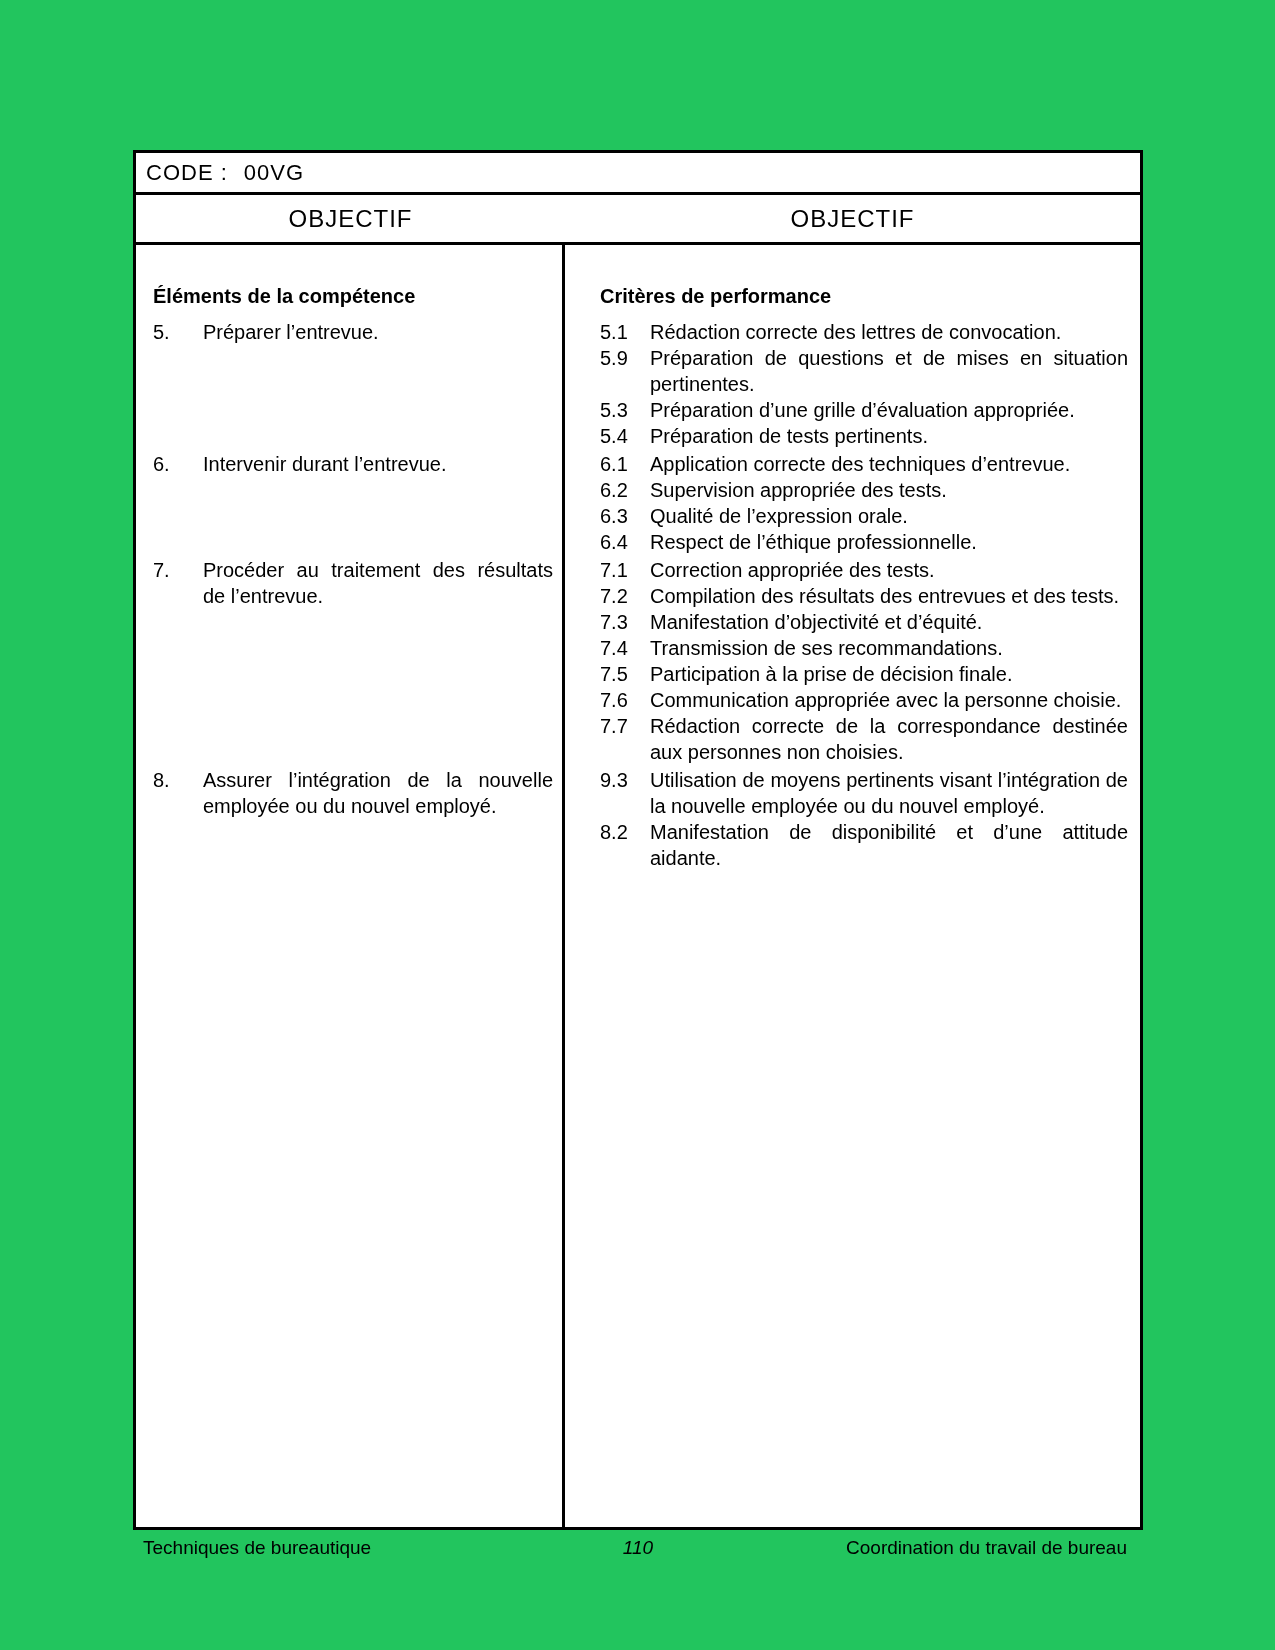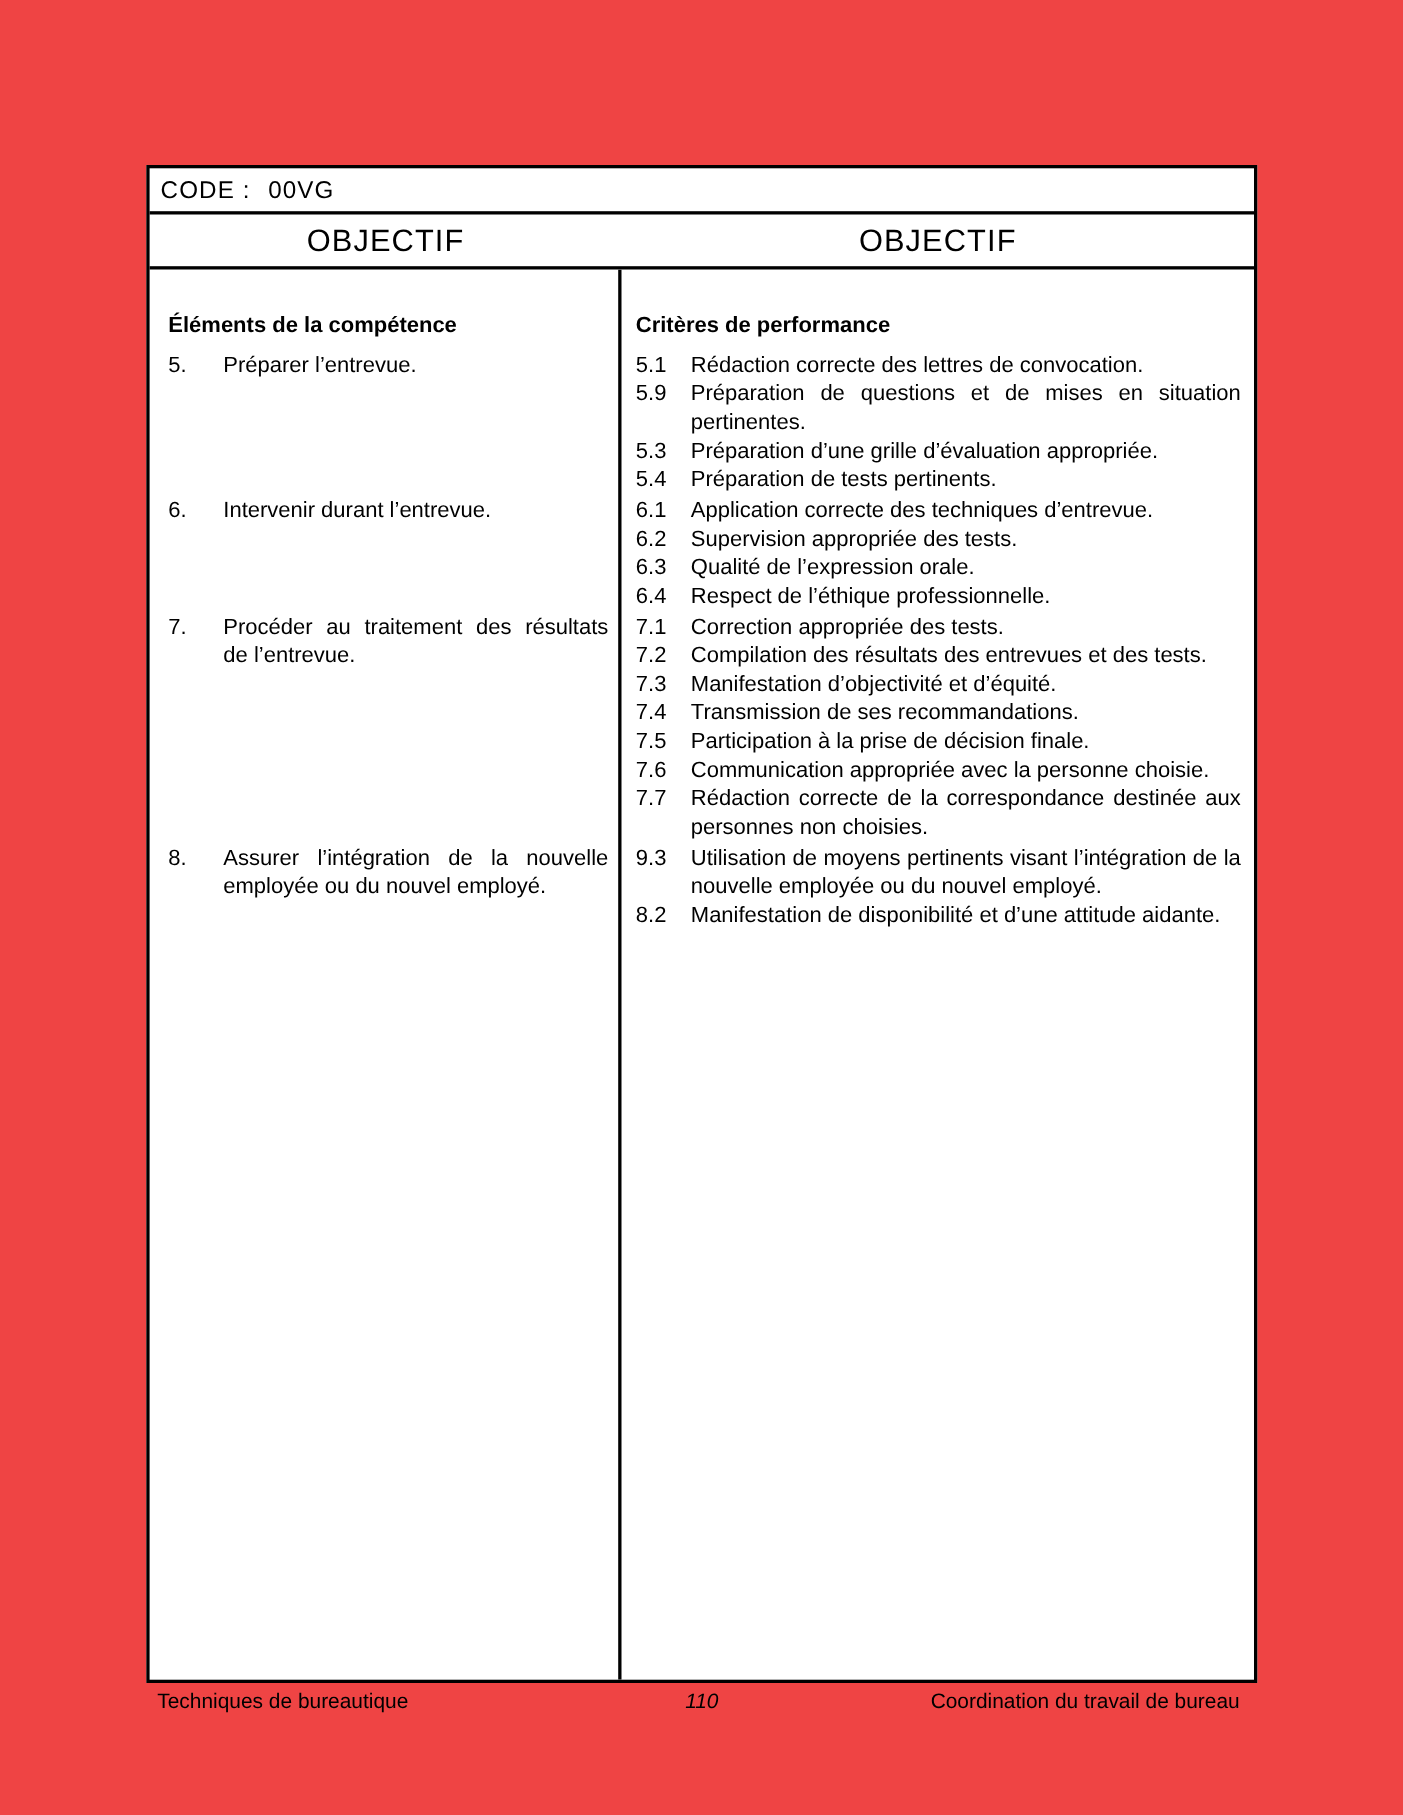--- a/index.html
+++ b/index.html
@@ -10,21 +10,21 @@
   body {
     width: 1275px;
     height: 1650px;
     position: relative;
     font-family: "Liberation Sans", sans-serif;
     color: #000000;
   }
   .page {
     position: absolute;
     inset: 0;
-    background: #ef4444;
+    background: #22c55e;
   }
   .doc-table {
     position: absolute;
     left: 133px;
     top: 150px;
     width: 1010px;
     height: 1380px;
     border: 3px solid #000;
     box-sizing: border-box;
     background: #fff;
@@ -43,21 +43,21 @@
   .header-row {
     height: 50px;
     box-sizing: border-box;
     border-bottom: 3px solid #000;
     display: flex;
   }
   .header-cell {
     display: flex;
     align-items: center;
     justify-content: center;
-    font-size: 28px;
+    font-size: 24px;
     letter-spacing: 1px;
     box-sizing: border-box;
   }
   .header-cell.left  { width: 429px; }
   .header-cell.right { flex: 1; }
   .body-row {
     position: relative;
     height: 1282px;
     overflow: hidden;
   }
@@ -77,20 +77,21 @@
     font-size: 20px;
     line-height: 26px;
   }
   .left-cell {
     box-sizing: border-box;
     padding: 0 12px 0 17px;
   }
   .right-cell {
     box-sizing: border-box;
     padding: 0 12px 0 13px;
+    margin-left: 22px;
   }
   .heading-cell { padding-bottom: 8px; }
   .col-heading { font-weight: bold; }
   .hang {
     position: relative;
     padding-left: 50px;
     text-align: justify;
   }
   .hang .num {
     position: absolute;

